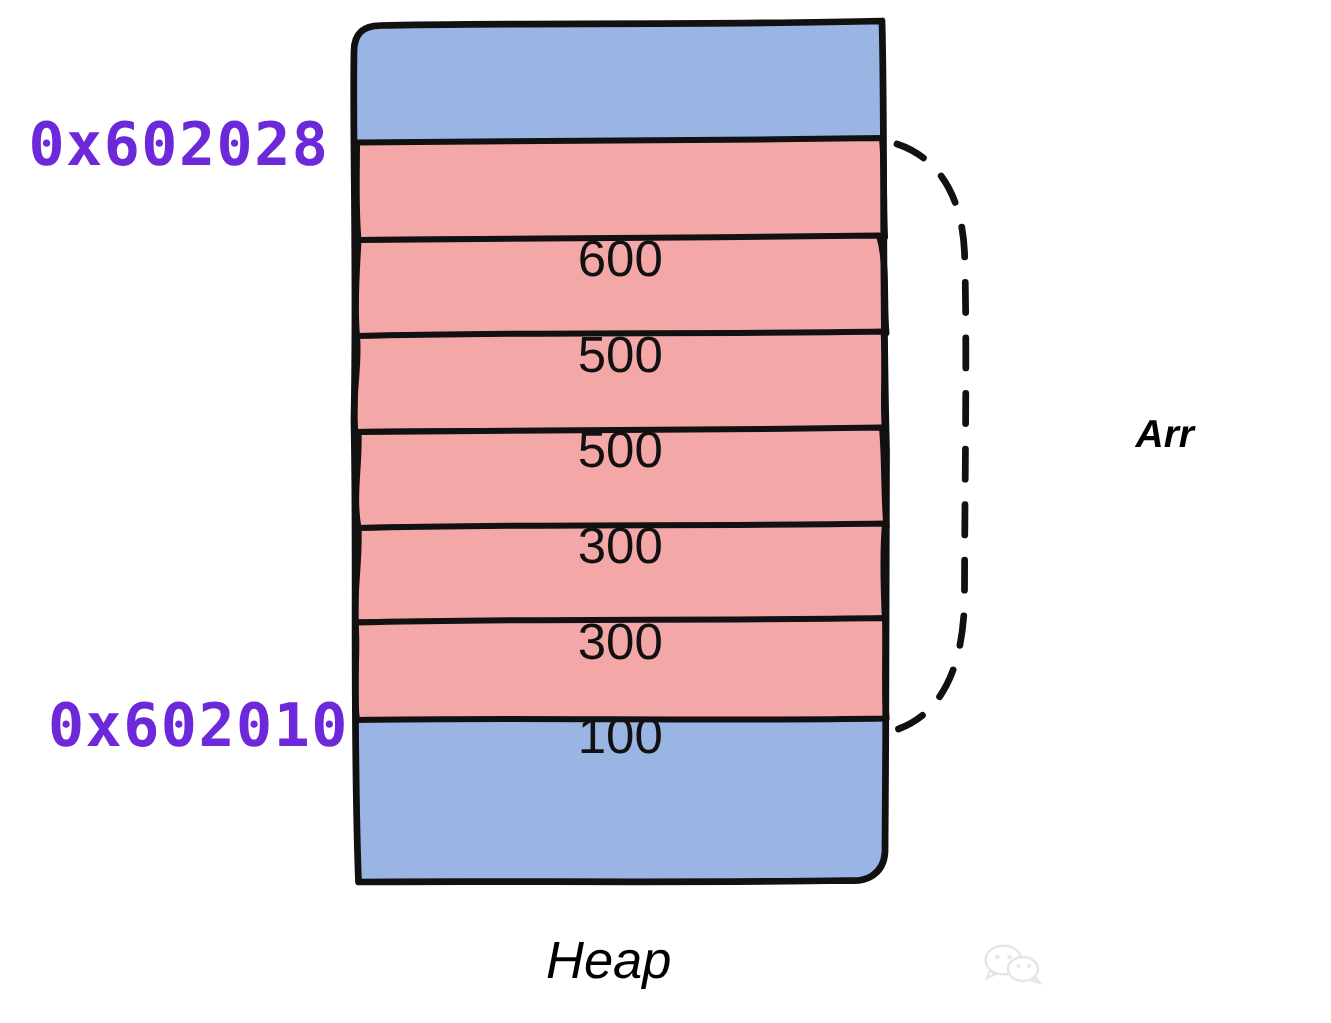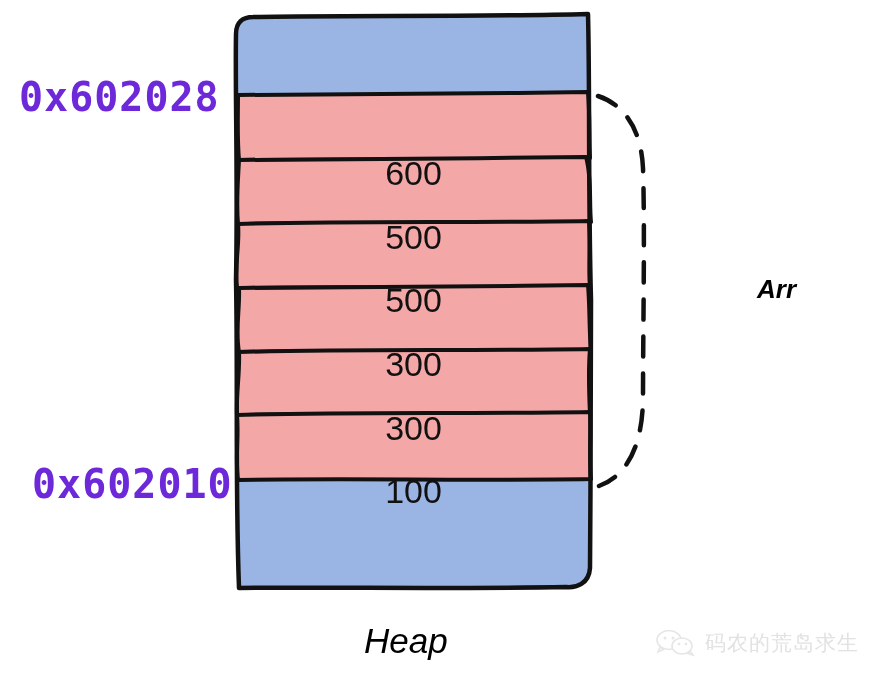--- a/index.html
+++ b/index.html
@@ -142,14 +142,13 @@
   <svg width="42" height="30" viewBox="0 0 42 30">
     <ellipse cx="14" cy="12" rx="12" ry="9.5" fill="none" stroke="#e6e6e6" stroke-width="1.6"></ellipse>
     <path d="M 5,19 L 3,24 L 8.5,21.5 Z" fill="none" stroke="#e6e6e6" stroke-width="1.6"></path>
     <circle cx="10" cy="10" r="1.5" fill="#e6e6e6"></circle>
     <circle cx="18" cy="10" r="1.5" fill="#e6e6e6"></circle>
     <ellipse cx="27" cy="18" rx="10" ry="8" fill="#ffffff" stroke="#e6e6e6" stroke-width="1.6"></ellipse>
     <path d="M 35,23 L 38,27 L 33,25.5 Z" fill="#ffffff" stroke="#e6e6e6" stroke-width="1.6"></path>
     <circle cx="24" cy="16" r="1.3" fill="#e6e6e6"></circle>
     <circle cx="31" cy="16" r="1.3" fill="#e6e6e6"></circle>
   </svg>
-  <span id="watermark-text">码农的荒岛求生</span>
 </div>
 
 </body></html>

